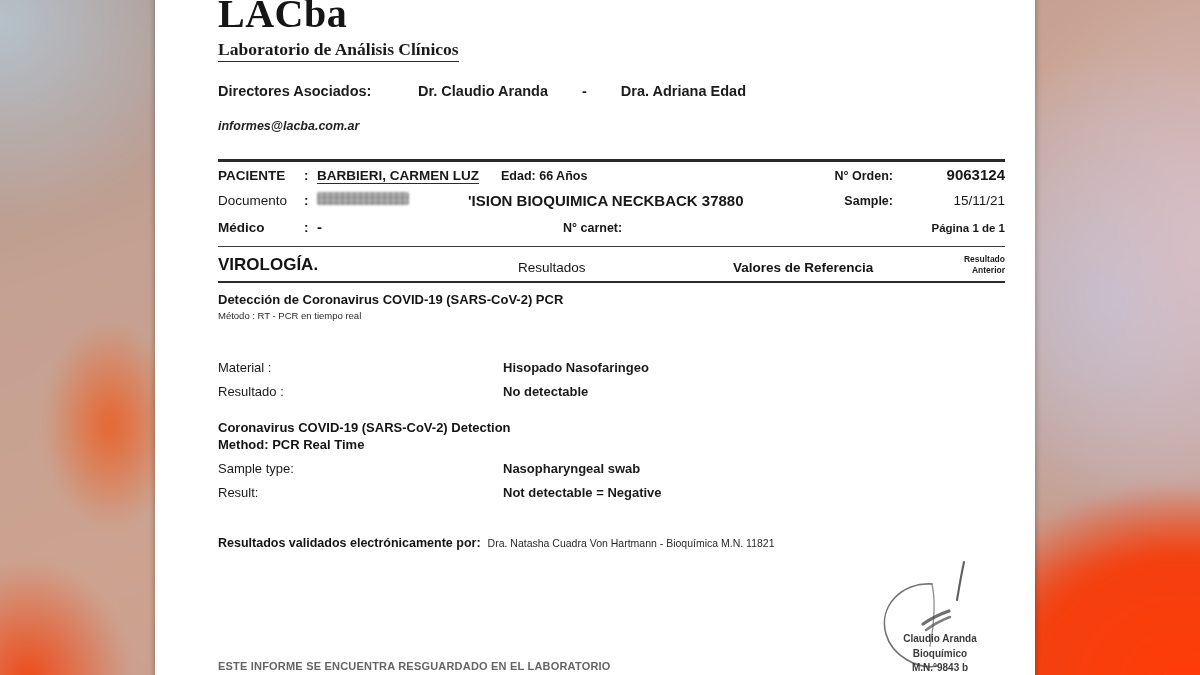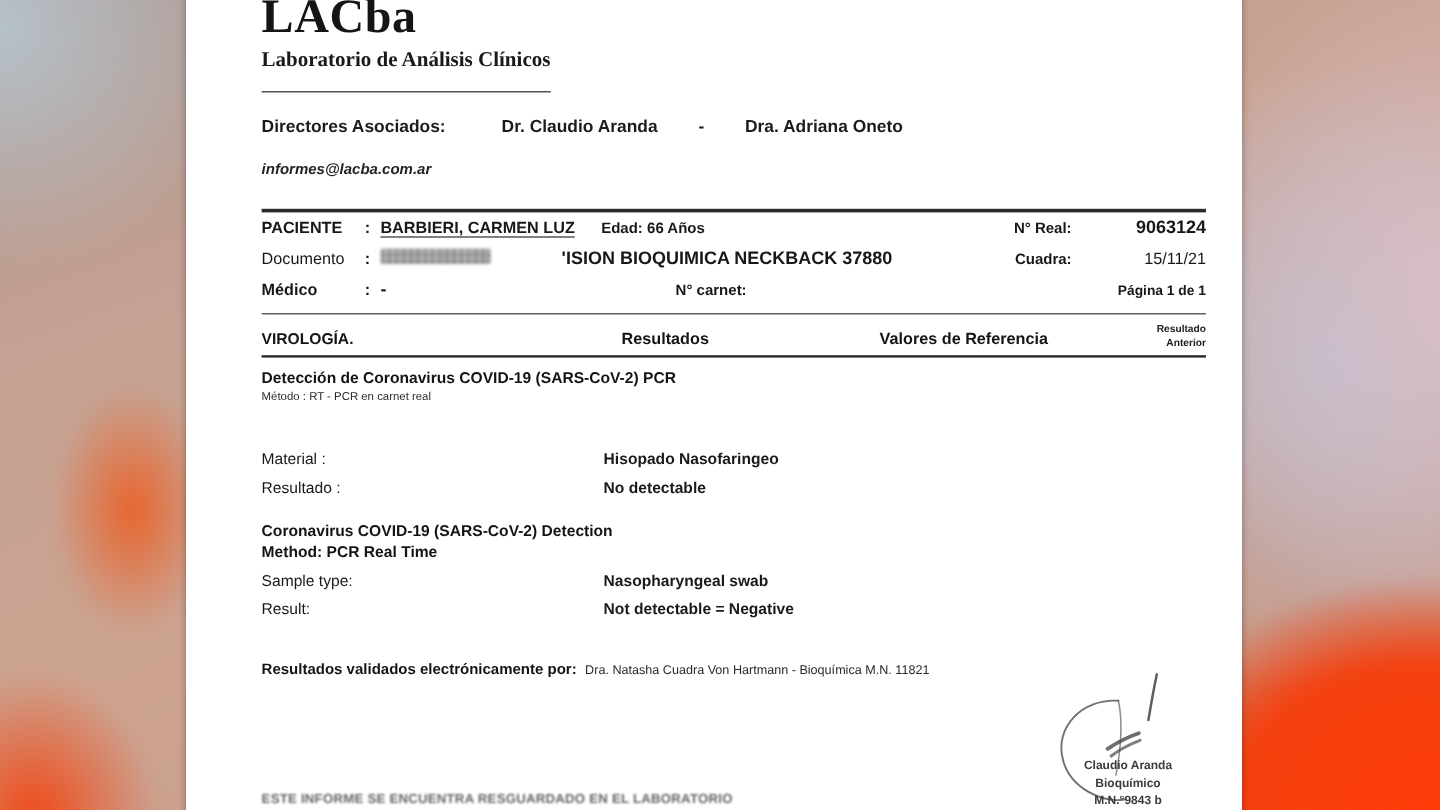--- a/index.html
+++ b/index.html
@@ -61,21 +61,21 @@
     margin-top: 0px;
   }
   .brand-sub {
     font-family: "Liberation Serif", serif;
     font-size: 17.5px;
     font-weight: 700;
     color: #1a1a1a;
     margin-top: 5px;
     display: inline-block;
     border-bottom: 1.5px solid #2a2a2a;
-    padding-bottom: 16px;
+    padding-bottom: 1px;
   }
   .directors {
     margin-top: 21px;
     font-size: 14.5px;
     font-weight: 700;
     color: #1c1c1c;
     display: flex;
     align-items: baseline;
   }
   .directors .d-label { width: 200px; }
@@ -135,28 +135,28 @@
   }
   .doc-mid { position: absolute; left: 250px; font-weight: 700; font-size: 12.5px; }
 
   
   .sect-head {
     display: flex;
     align-items: flex-end;
     padding: 7px 0 6px 0;
   }
   .sect-head .s-title {
-    font-size: 13px;
+    font-size: 17px;
     font-weight: 700;
     color: #141414;
     width: 300px;
   }
   .sect-head .s-res {
     font-size: 13.5px;
-    font-weight: 700;
+    font-weight: 400;
     width: 215px;
     color: #141414;
   }
   .sect-head .s-ref {
     font-size: 13.5px;
     font-weight: 700;
     flex: 1 1 auto;
     color: #141414;
   }
   .sect-head .s-prev {
@@ -245,46 +245,46 @@
   <div class="inner">
 
     <div>
       <div class="brand">LACba</div>
       <div class="brand-sub">Laboratorio de Análisis Clínicos</div>
 
       <div class="directors">
         <span class="d-label">Directores Asociados:</span>
         <span class="d-a">Dr. Claudio Aranda</span>
         <span class="d-dash">-</span>
-        <span class="d-b">Dra. Adriana Oneto</span>
+        <span class="d-b">Dra. Adriana Edad</span>
       </div>
 
       <div class="email">informes@lacba.com.ar</div>
     </div>
 
     <div class="patient">
       <div class="rule-thick"></div>
 
       <div class="prow r1">
         <span class="c-label">PACIENTE</span>
         <span class="c-colon">:</span>
         <span class="c-name">BARBIERI, CARMEN LUZ</span>
         <span class="c-age">Edad: 66 Años</span>
         <span class="spacer"></span>
-        <span class="c-rlabel">N° Real:</span>
+        <span class="c-rlabel">N° Orden:</span>
         <span class="c-rval">9063124</span>
       </div>
 
       <div class="prow r2">
         <span class="c-label">Documento</span>
         <span class="c-colon">:</span>
         <span class="redacted"></span>
         <span class="c-mid doc-mid">'ISION BIOQUIMICA NECKBACK  37880</span>
         <span class="spacer"></span>
-        <span class="c-rlabel">Cuadra:</span>
+        <span class="c-rlabel">Sample:</span>
         <span class="c-rval">15/11/21</span>
       </div>
 
       <div class="prow r3">
         <span class="c-label">Médico</span>
         <span class="c-colon">:</span>
         <span class="c-mid">-</span>
         <span class="spacer"></span>
         <span class="c-rlabel" style="width:330px;text-align:left;padding-left:60px;">N° carnet:</span>
         <span class="c-rval">Página 1 de 1</span>
@@ -299,21 +299,21 @@
       <span class="s-ref">Valores de Referencia</span>
       <span class="s-prev">
         <span>Resultado</span><br>
         <span>Anterior</span>
       </span>
     </div>
     <div class="rule-med"></div>
 
     <div>
       <div class="test-title">Detección de Coronavirus COVID-19 (SARS-CoV-2) PCR</div>
-      <div class="test-method">Método : RT - PCR en carnet real</div>
+      <div class="test-method">Método : RT - PCR en tiempo real</div>
 
       <div style="height:30px;"></div>
 
       <div class="kv">
         <span class="k">Material :</span>
         <span class="v">Hisopado Nasofaringeo</span>
       </div>
       <div class="kv">
         <span class="k">Resultado :</span>
         <span class="v">No detectable</span>

